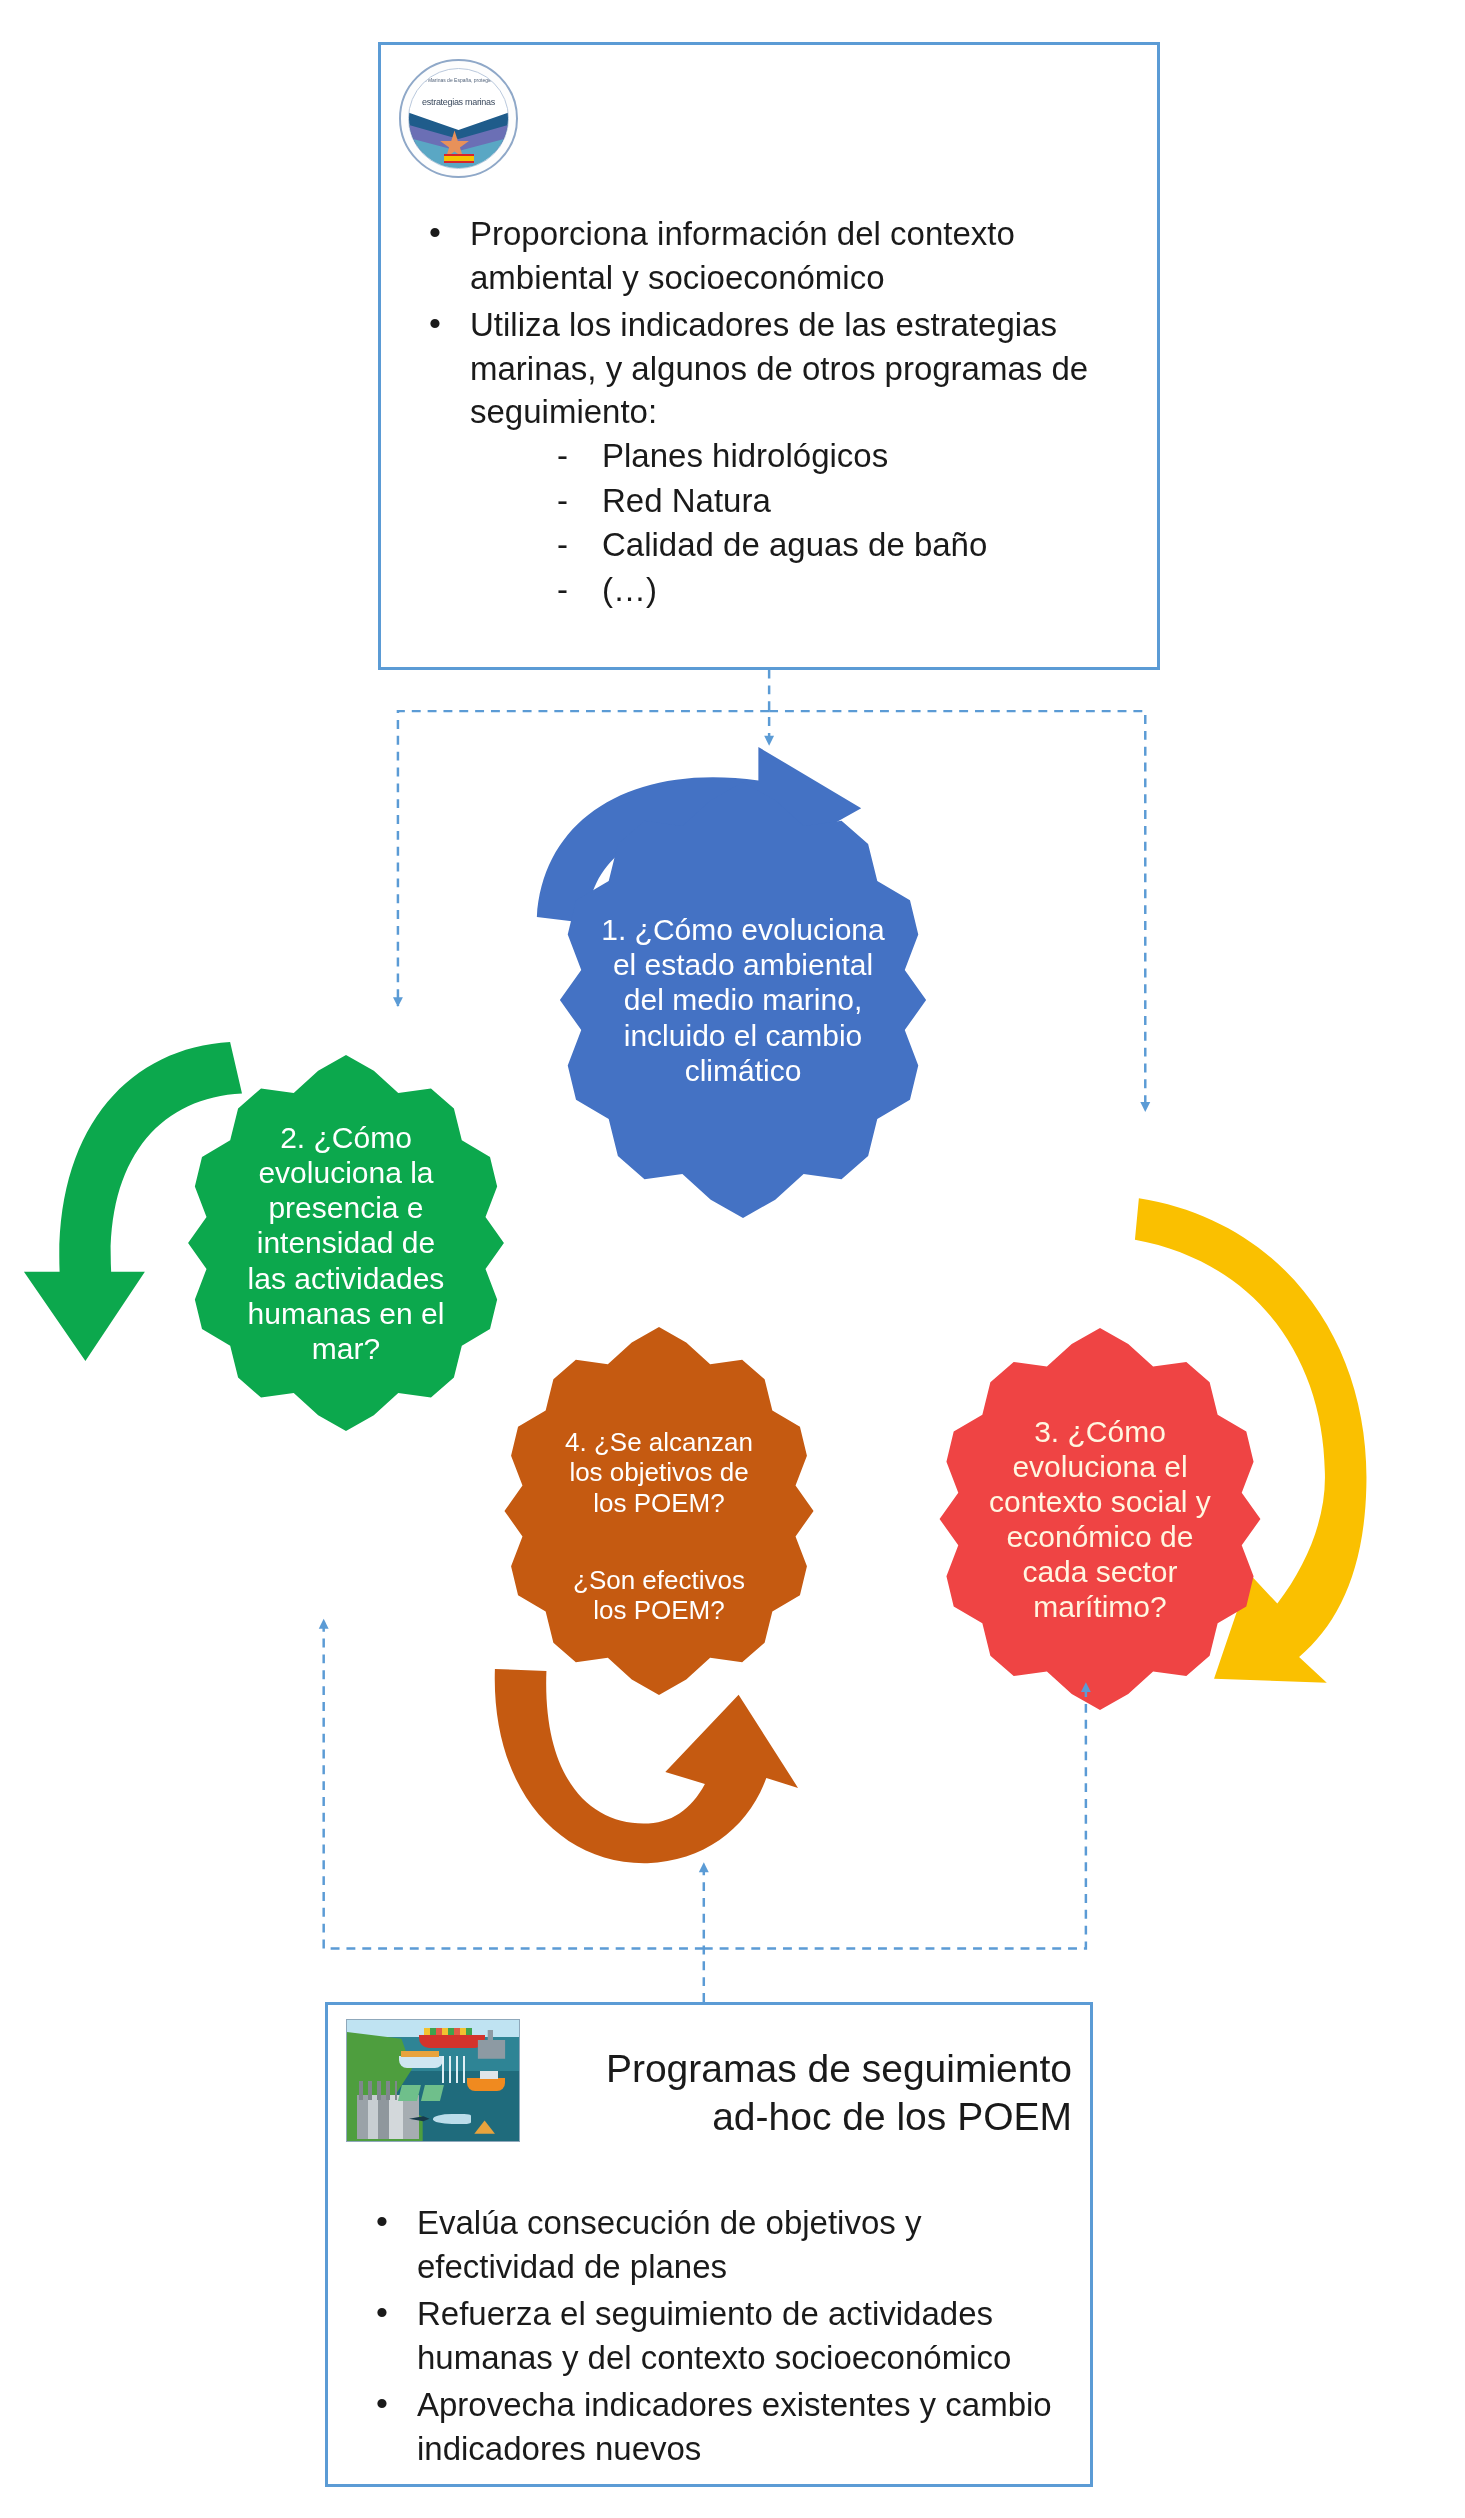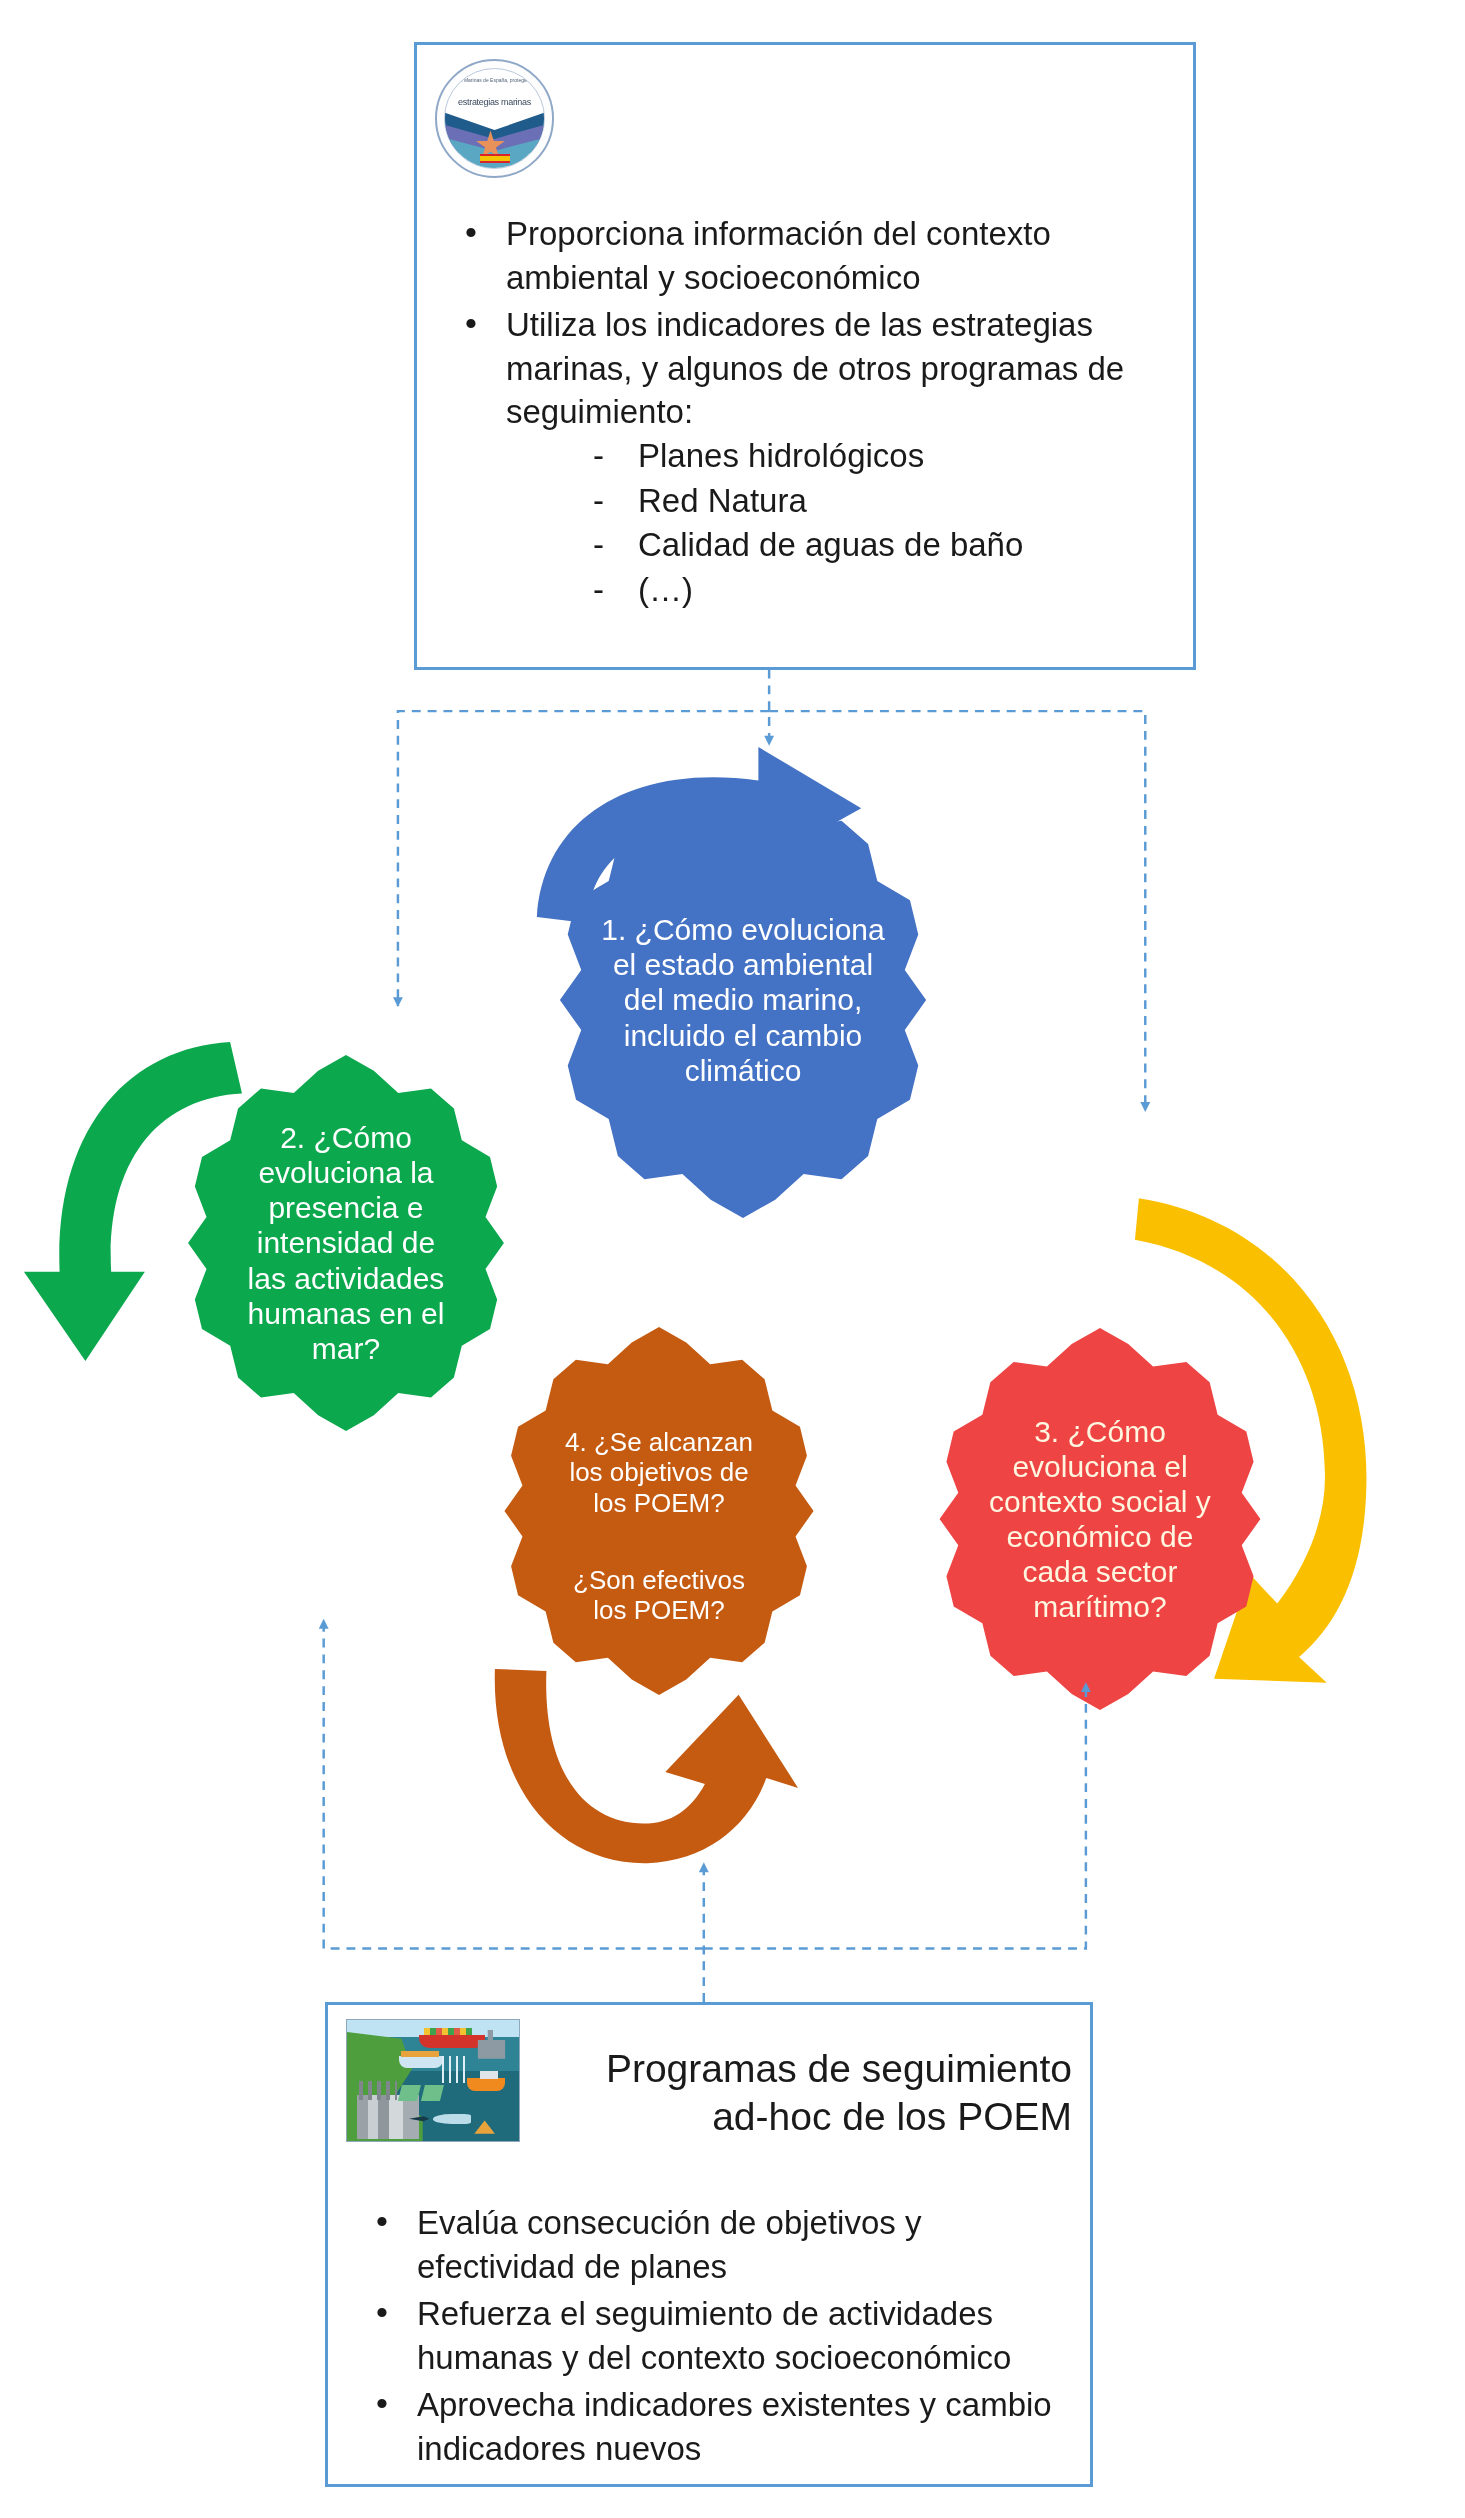--- a/index.html
+++ b/index.html
@@ -23,21 +23,20 @@
     position: absolute;
     border: 3px solid #5B9BD5;
     background: #ffffff;
     box-sizing: border-box;
   }
   #top-box {
     left: 378px;
     top: 42px;
     width: 782px;
     height: 628px;
-    margin-left: 36px;
   }
   #bottom-box {
     left: 325px;
     top: 2002px;
     width: 768px;
     height: 485px;
   }
 
   .box-head {
     display: flex;

